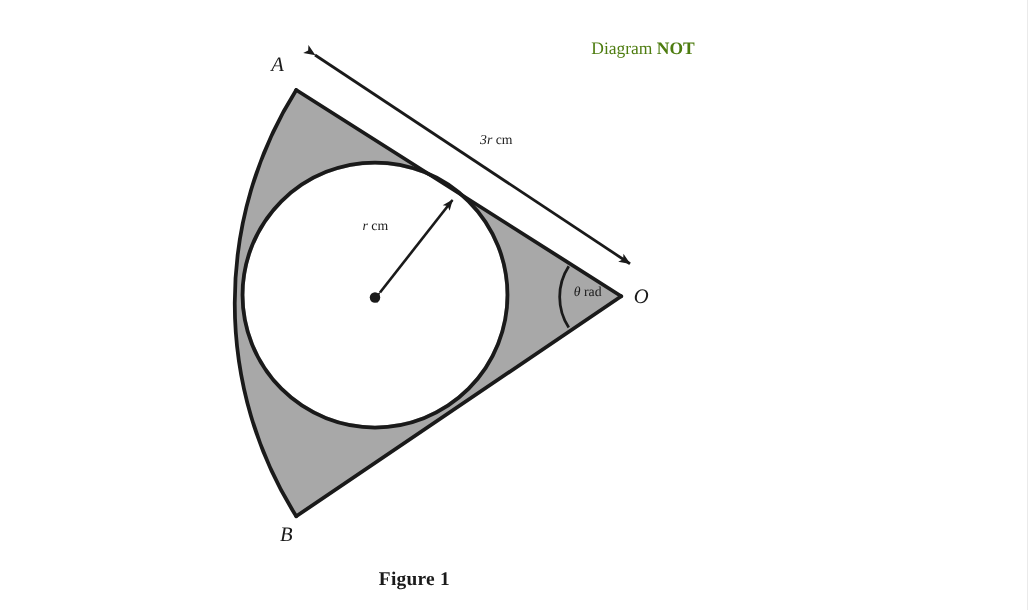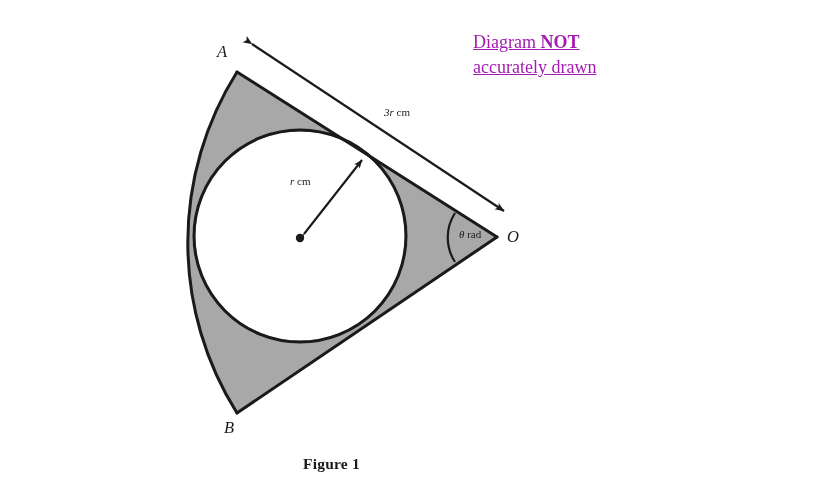--- a/index.html
+++ b/index.html
@@ -19,25 +19,24 @@
     position: absolute;
     left: 0;
     top: 0;
     width: 822px;
     height: 488px;
   }
   .note-block {
     position: absolute;
     left: 473px;
     top: 30px;
-    font-size: 18px;
+    font-size: 14px;
     line-height: 1.38;
-    color: #a21caf;
+    color: #4d7c0f;
     white-space: nowrap;
-    text-decoration: underline;
   }
   .note-block b { font-weight: bold; }
   .fig-caption {
     position: absolute;
     left: 0;
     top: 455px;
     width: 663px;
     text-align: center;
     font-size: 15.5px;
     font-weight: bold;
@@ -114,16 +113,15 @@
 </div>
 
 <div class="math-label" style="left:413px; top:228px;margin-left:46px;">
   <span class="it">θ</span><span> rad</span>
 </div>
 
 <div class="note-block">
   <div>
     <span>Diagram </span><b>NOT</b>
   </div>
-  <div>accurately drawn</div>
 </div>
 
 <div class="fig-caption">Figure 1</div>
 
 </body></html>

